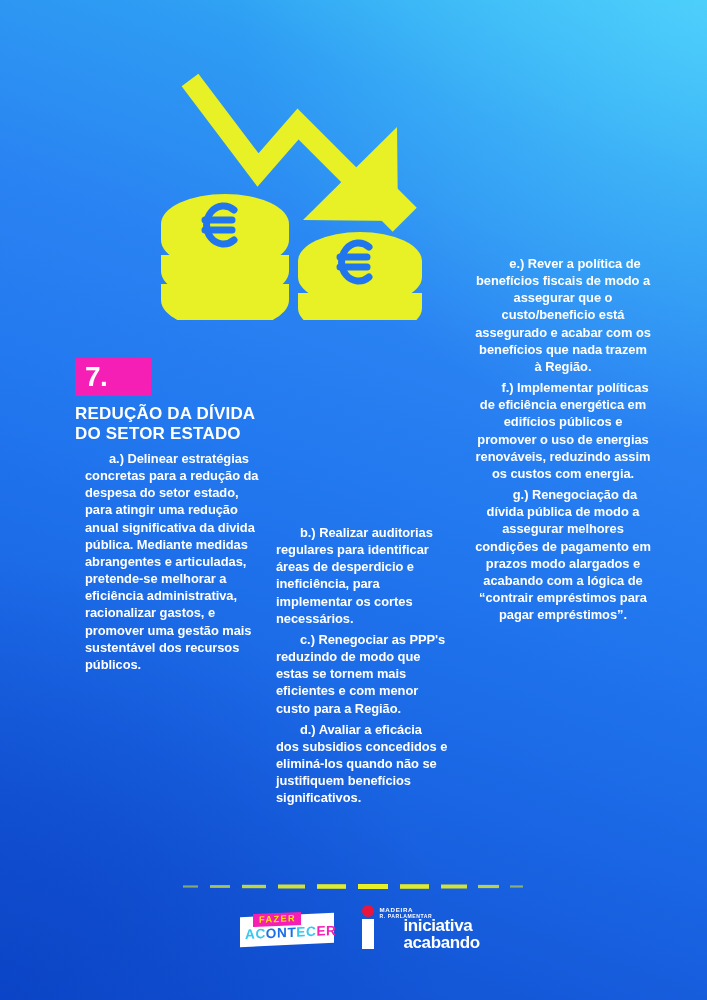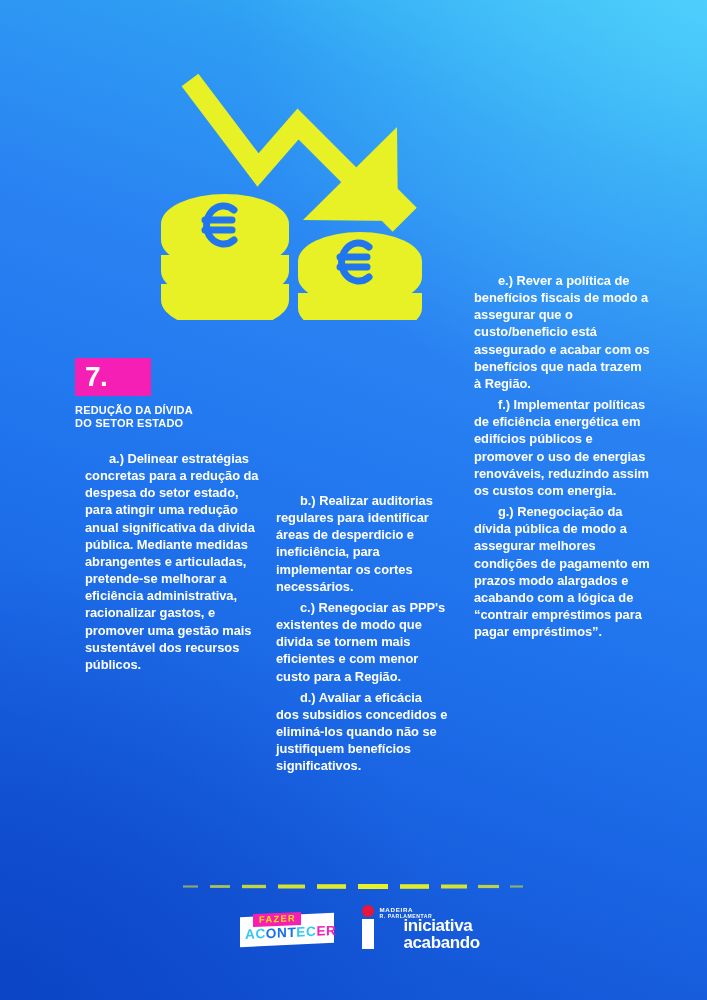--- a/index.html
+++ b/index.html
@@ -65,43 +65,43 @@
     letter-spacing:-0.5px;
     line-height:1;
   }
 
   
   .sec-title{
     position:absolute;
     left:75px; top:404px;
     width:215px;
     color:#ffffff;
-    font-size:11px;
+    font-size:17px;
     font-weight:bold;
     line-height:1.2;
     letter-spacing:0.2px;
     z-index:4;
   }
 
   
   .col{
     position:absolute;
     color:#ffffff;
     font-size:12.9px;
     line-height:1.33;
     font-weight:bold;
     letter-spacing:-0.05px;
     z-index:4;
   }
   .col p{ text-indent:24px; margin:0; }
   .col p + p{ margin-top:4px; }
 
   #col-a{ left:85px;  top:450px; width:180px; }
-  #col-b{ left:276px; top:492px; width:172px; }
-  #col-c{ left:474px; top:272px; width:178px; }
+  #col-b{ left:276px; top:524px; width:172px; }
+  #col-c{ left:474px; top:255px; width:178px;text-align:center; }
 
   
   .divider{
     position:absolute;
     left:183px; top:882px;
     width:340px; height:9px;
     z-index:4;
   }
 
   
@@ -253,21 +253,21 @@
 
   <div class="sec-title" style="white-space:pre-line">REDUÇÃO DA DÍVIDA
 DO SETOR ESTADO</div>
 
   <div class="col" id="col-a">
     <p>a.) Delinear estratégias concretas para a redução da despesa do setor estado, para atingir uma redução anual significativa da divida pública. Mediante medidas abrangentes e articuladas, pretende-se melhorar a eficiência administrativa, racionalizar gastos, e promover uma gestão mais sustentável dos recursos públicos.</p>
   </div>
 
   <div class="col" id="col-b">
     <p>b.) Realizar auditorias regulares para identificar áreas de desperdicio e ineficiência, para implementar os cortes necessários.</p>
-    <p>c.) Renegociar as PPP's existentes de modo que divida se tornem mais eficientes e com menor custo para a Região.</p>
+    <p>c.) Renegociar as PPP's reduzindo de modo que estas se tornem mais eficientes e com menor custo para a Região.</p>
     <p>d.) Avaliar a eficácia dos subsidios concedidos e eliminá-los quando não se justifiquem benefícios significativos.</p>
   </div>
 
   <div class="col" id="col-c">
     <p>e.) Rever a política de benefícios fiscais de modo a assegurar que o custo/beneficio está assegurado e acabar com os benefícios que nada trazem à Região.</p>
     <p>f.) Implementar políticas de eficiência energética em edifícios públicos e promover o uso de energias renováveis, reduzindo assim os custos com energia.</p>
     <p>g.) Renegociação da dívida pública de modo a assegurar melhores condições de pagamento em prazos modo alargados e acabando com a lógica de “contrair empréstimos para pagar empréstimos”.</p>
   </div>
 
   <svg class="divider" viewBox="0 0 340 9" preserveAspectRatio="none" aria-hidden="true">

